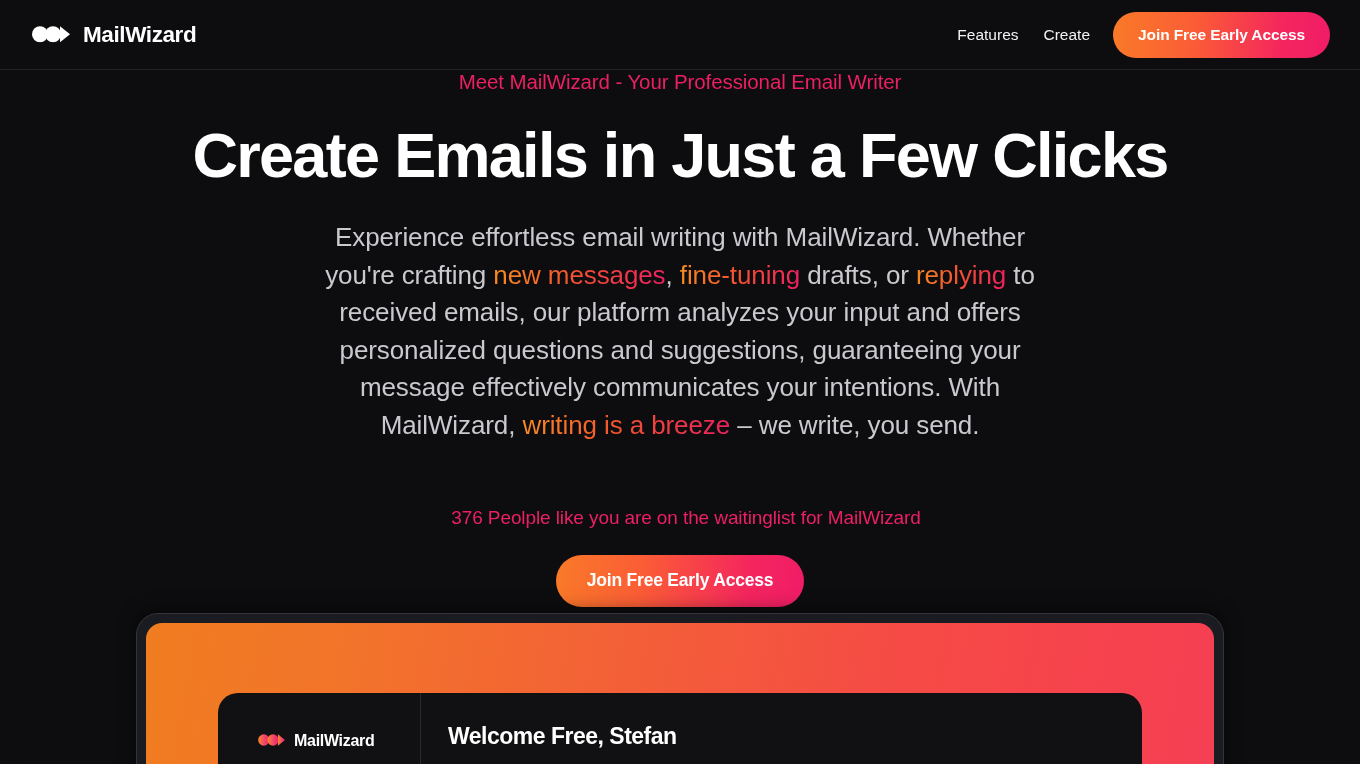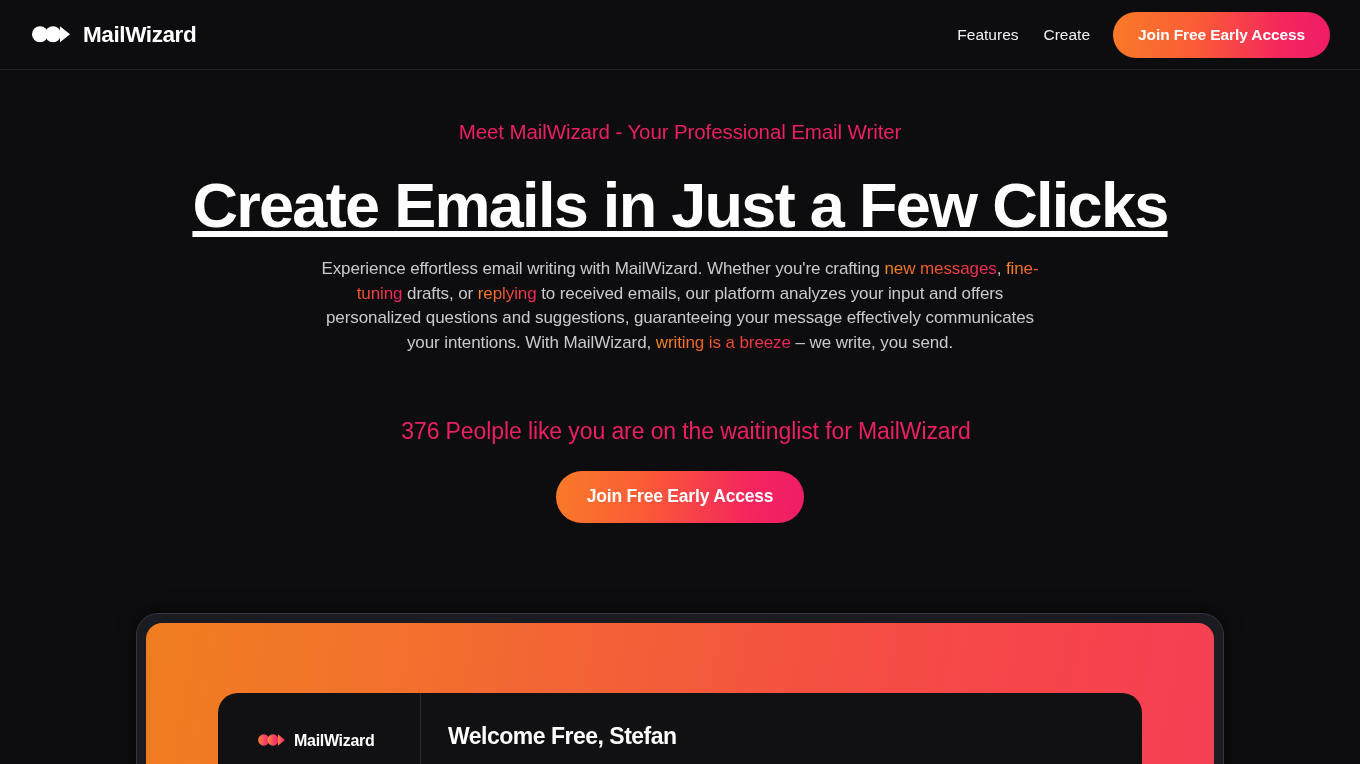--- a/index.html
+++ b/index.html
@@ -41,41 +41,40 @@
     border:none; border-radius:23px; cursor:pointer;
     background:linear-gradient(95deg, #f97a28 0%, #fb5c36 38%, #f4255e 78%, #f01c67 100%);
     color:#ffffff; font-size:15.5px; font-weight:bold;
     font-family:"Liberation Sans", sans-serif; white-space:nowrap;
     letter-spacing:-0.1px;
   }
 
   
   .hero { position:absolute; top:70px; left:0; width:1360px; text-align:center; }
   .eyebrow {
-    margin-top:50px;
     font-size:20.5px; color:#ec1f63; letter-spacing:-0.1px; line-height:1.2;
   }
   .headline {
     margin-top:27px;
     font-size:63px; font-weight:bold; color:#ffffff;
-    letter-spacing:-1.7px; line-height:1.06; white-space:nowrap;text-decoration:underline;
+    letter-spacing:-1.7px; line-height:1.06; white-space:nowrap;
   }
   .sub {
-    margin:19px auto 0;
+    margin:31px auto 0;
     width:740px;
-    font-size:17px; color:#c9c9ce; line-height:1.44; letter-spacing:-0.1px;
+    font-size:26px; color:#c9c9ce; line-height:1.44; letter-spacing:-0.1px;
   }
   .grad-text {
     background:linear-gradient(95deg, #f88c21 0%, #f4542f 45%, #ee2060 100%);
     -webkit-background-clip:text; background-clip:text;
     -webkit-text-fill-color:transparent; color:transparent;
   }
   .waitlist {
     margin-top:63px;
-    font-size:23px; color:#ec1f63; letter-spacing:-0.1px; line-height:1.2;margin-left:12px;
+    font-size:19px; color:#ec1f63; letter-spacing:-0.1px; line-height:1.2;margin-left:12px;
   }
   .cta-big {
     display:inline-flex; align-items:center; justify-content:center;
     margin-top:25px; height:52px; padding:0 31px;
     border:none; border-radius:26px; cursor:pointer;
     background:linear-gradient(95deg, #f97a28 0%, #fb5c36 35%, #f4255e 78%, #f01c67 100%);
     color:#ffffff; font-size:17.5px; font-weight:bold;
     font-family:"Liberation Sans", sans-serif; letter-spacing:-0.2px;
   }
 

